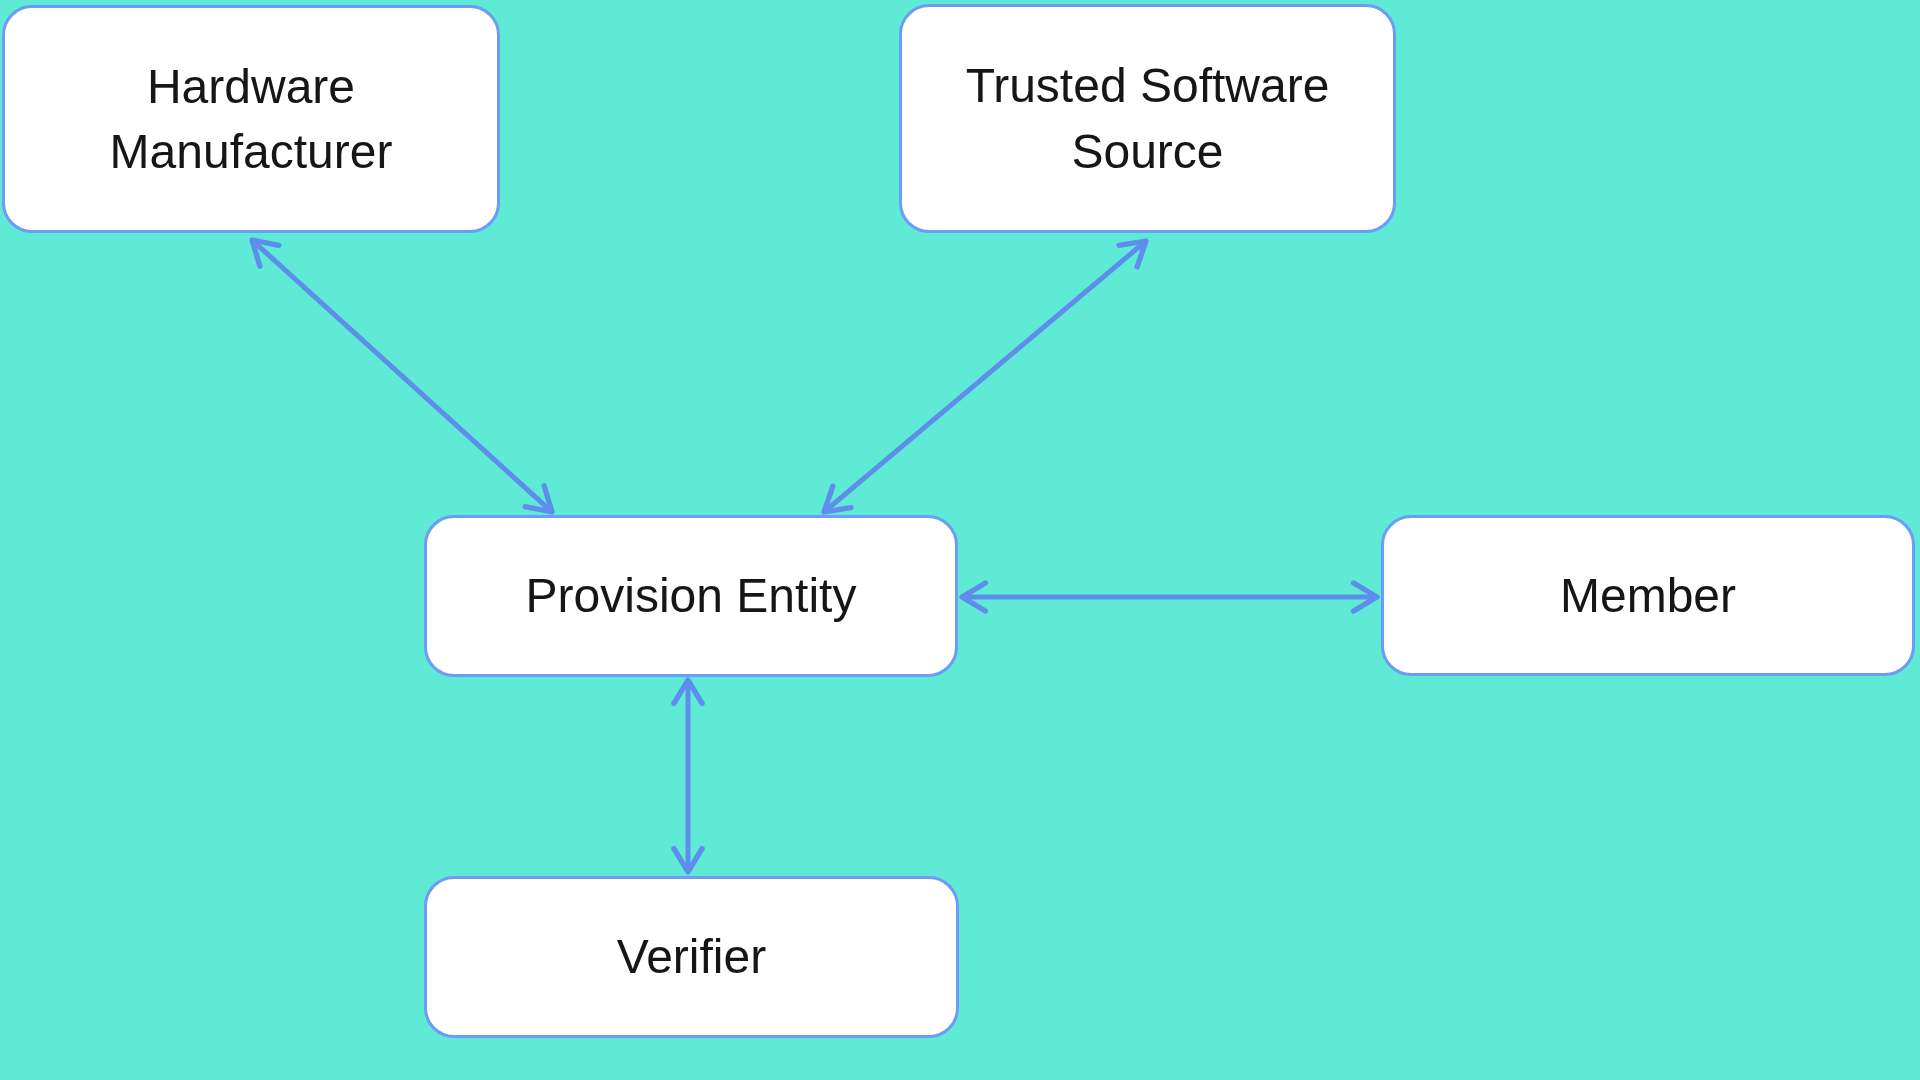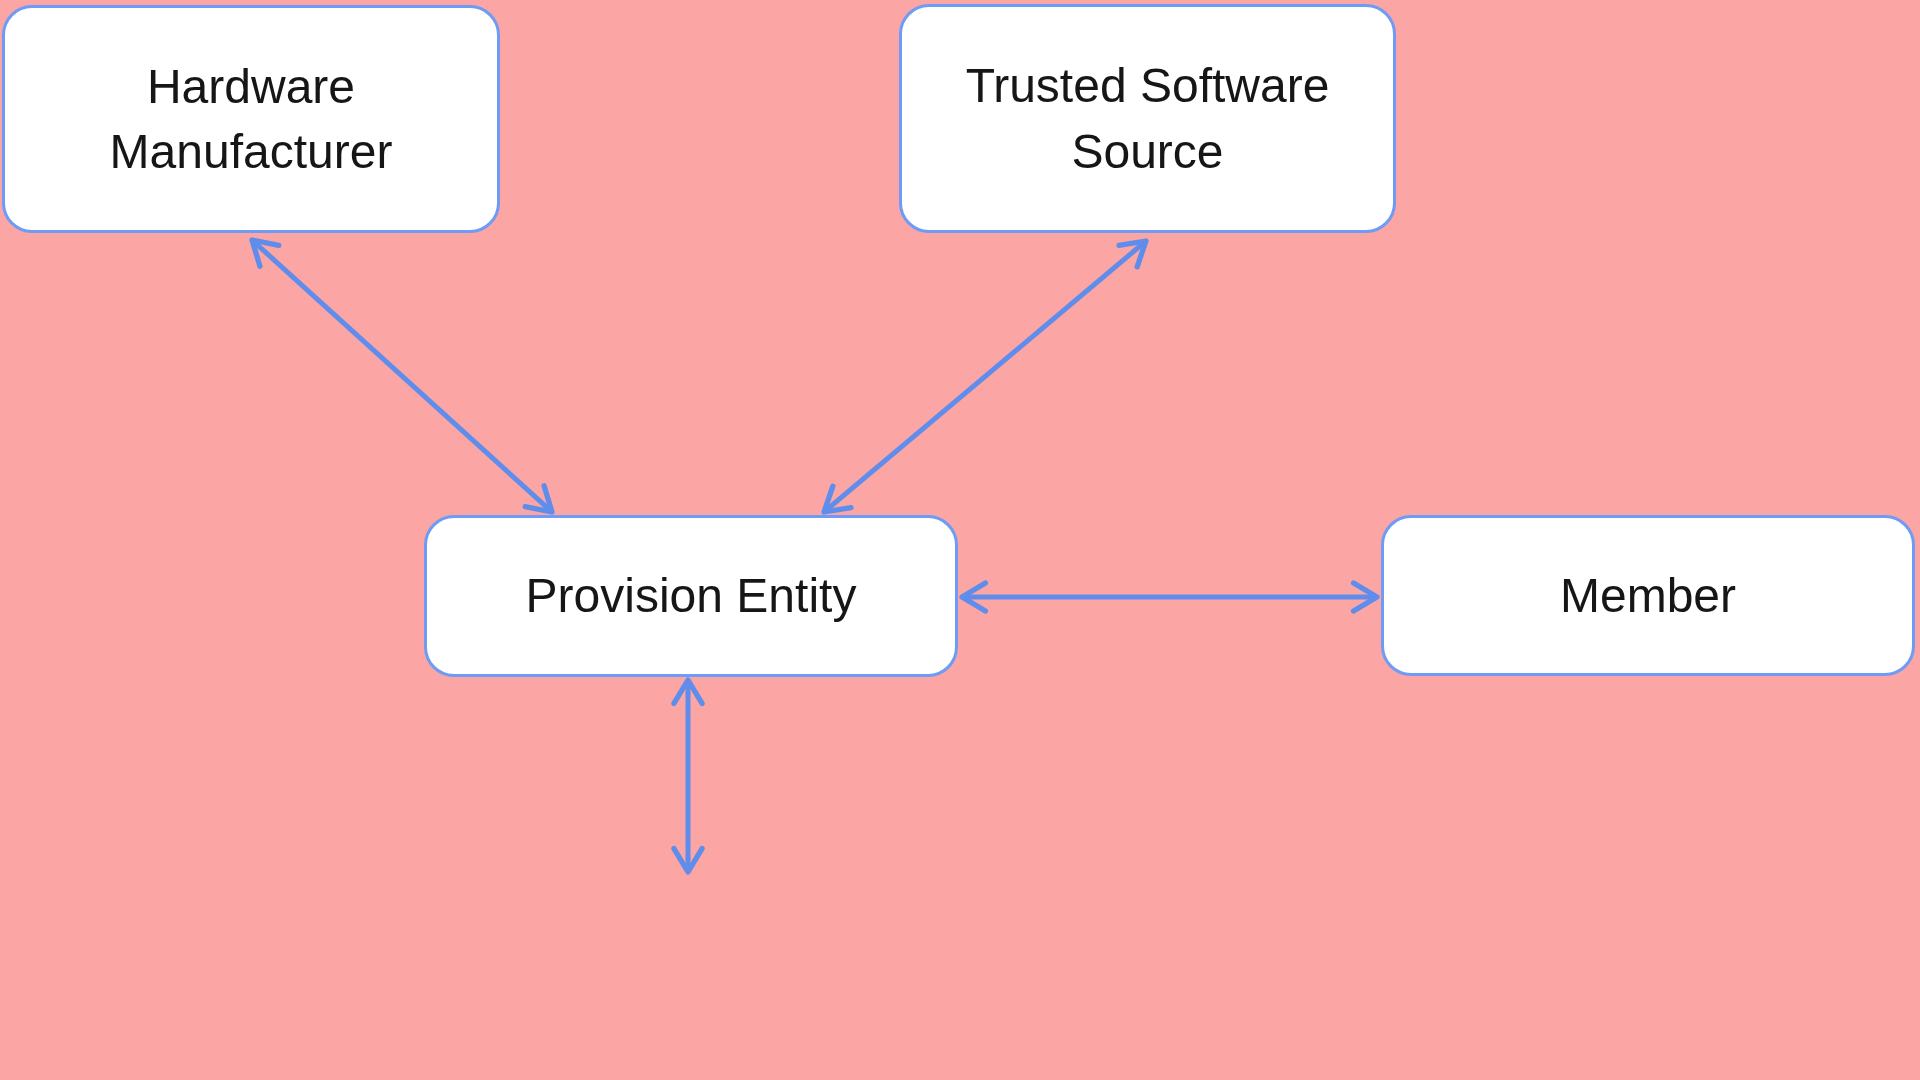--- a/index.html
+++ b/index.html
@@ -4,21 +4,21 @@
 <style>
   html, body {
     margin: 0;
     padding: 0;
     background: #ffffff;
   }
   .canvas {
     position: relative;
     width: 1920px;
     height: 1080px;
-    background: #fca5a5;
+    background: #5eead4;
     font-family: "Liberation Sans", "DejaVu Sans", sans-serif;
     overflow: hidden;
   }
   .edges {
     position: absolute;
     left: 0;
     top: 0;
     width: 1920px;
     height: 1080px;
     pointer-events: none;
@@ -70,14 +70,17 @@
   </div>
 
   <div class="node node-provision-entity">
     <span>Provision Entity</span>
   </div>
 
   <div class="node node-member">
     <span>Member</span>
   </div>
 
+  <div class="node node-verifier">
+    <span>Verifier</span>
+  </div>
 
 </div>
 
 </body></html>

